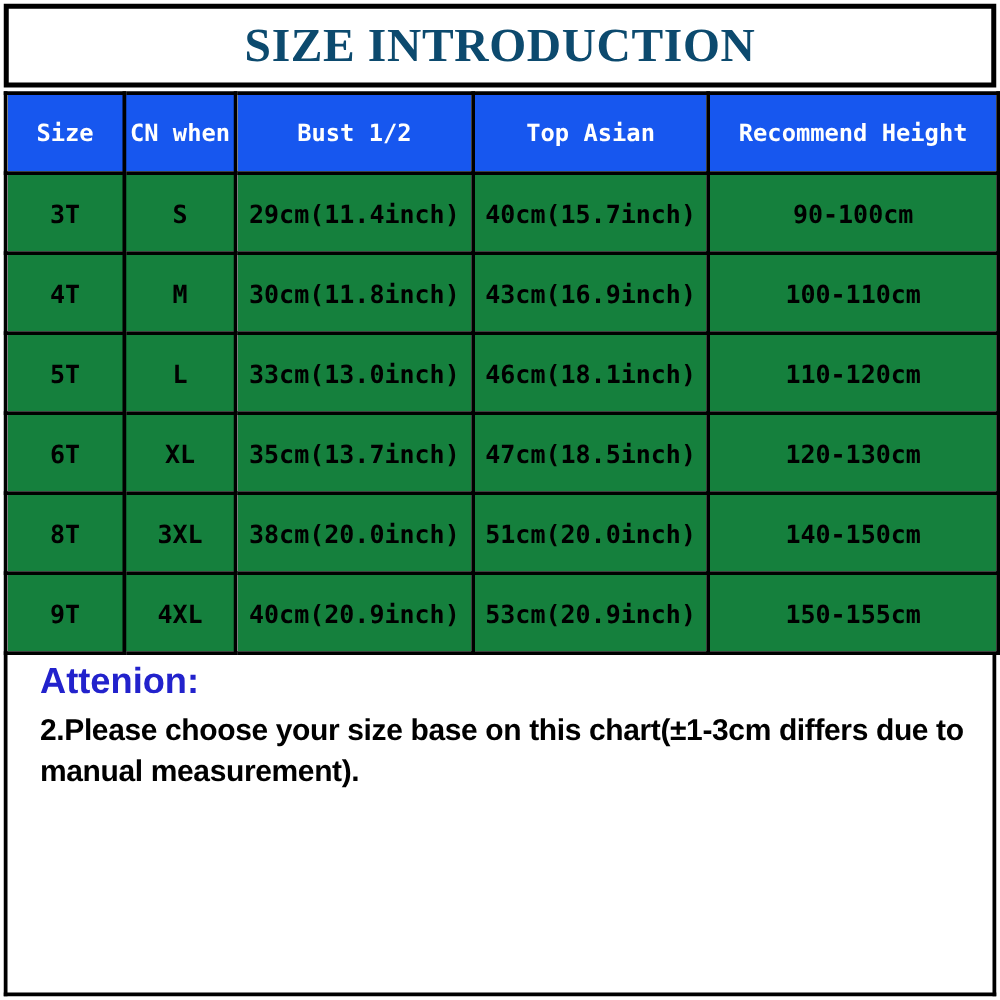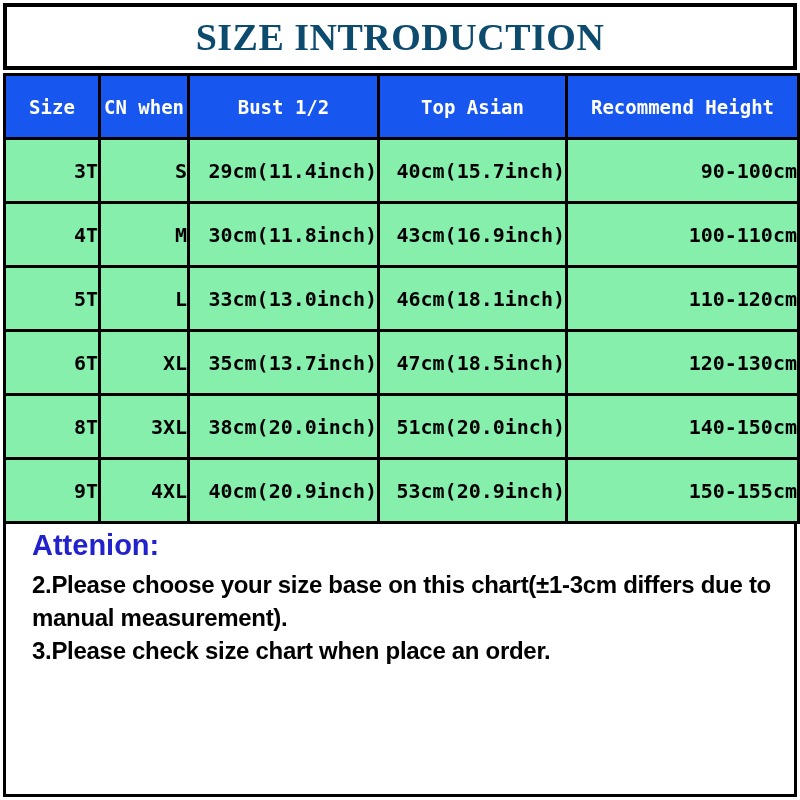--- a/index.html
+++ b/index.html
@@ -54,25 +54,24 @@
     white-space: nowrap;
     overflow: hidden;
   }
   table.size-table th {
     background: var(--header-blue, #1757ef);
     color: var(--header-text, #ffffff);
     height: 64px;
     font-size: 19px;
   }
   table.size-table td {
-    background: #86efac;
+    background: #15803d;
     color: #000;
     height: 64px;
     font-size: 20px;
-    text-align: right;
   }
 
   
   .attention-box {
     flex: 1;
     border: 3px solid #000;
     border-top: none;
     background: #fff;
     padding: 4px 10px 2px 26px;
     overflow: hidden;
@@ -162,14 +161,13 @@
         <td>40cm(20.9inch)</td>
         <td>53cm(20.9inch)</td>
         <td>150-155cm</td>
       </tr>
     </tbody>
 </table>
 
 <div class="attention-box">
   <div class="attention-heading">Attenion:</div>
   <p class="attention-note">2.Please choose your size base on this chart(±1-3cm differs due to manual measurement).</p>
-  <p class="attention-note">3.Please check size chart when place an order.</p>
 </div>
 
 </body></html>

